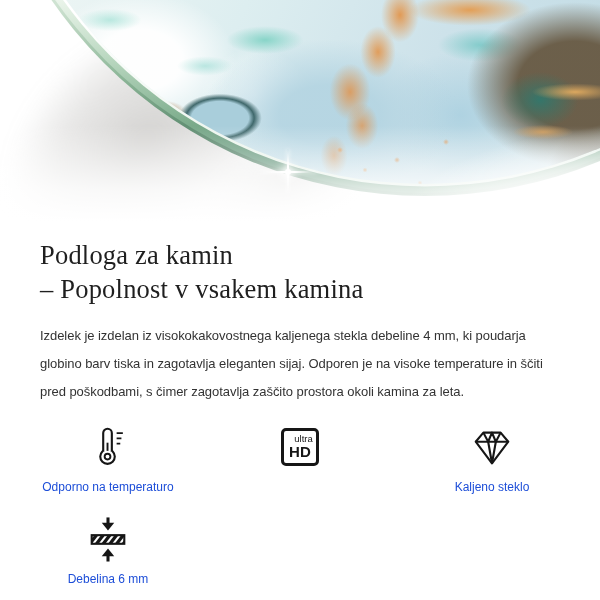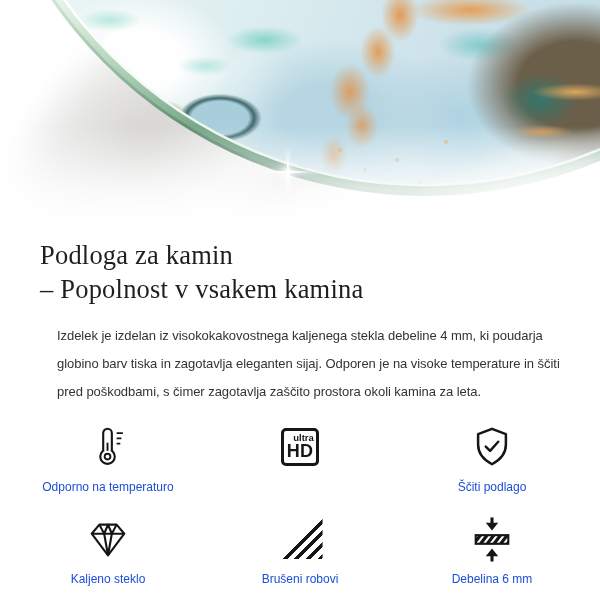--- a/index.html
+++ b/index.html
@@ -112,42 +112,42 @@
 
   
   .content{padding:0 40px;}
   h1{
     margin:5px 0 0 0;
     font-family:"Liberation Serif","DejaVu Serif",serif;
     font-weight:400;font-size:26.5px;line-height:1.3;
     color:var(--text_primary,#1f1f1f);letter-spacing:.2px;
   }
   .desc{
-    margin:15px 0 0 17px;width:522px;
+    margin:15px 0 0 0;width:522px;
     font-size:13px;line-height:28px;letter-spacing:-0.05px;
     color:var(--text_body,#333);
   }
 
   
   .features{
     display:grid;grid-template-columns:repeat(3,1fr);
     margin:18px 12px 0 12px;row-gap:22px;
   }
   .feature{display:flex;flex-direction:column;align-items:center;}
   .icon-box{height:46px;display:flex;align-items:center;justify-content:center;}
   .feature .label{margin-top:10px;font-size:12px;color:#1d4ed8;}
   svg{display:block;}
 
   .hd-box{
     width:38px;height:38px;border:3px solid var(--icon_ink,#161616);border-radius:5px;
     display:flex;flex-direction:column;align-items:center;justify-content:center;
     color:var(--icon_ink,#161616);
   }
-  .hd-ultra{font-size:9.5px;font-weight:700;line-height:1;margin-left:7px;}
-  .hd-hd{font-size:18px;font-weight:800;line-height:1.05;letter-spacing:.2px;}
+  .hd-ultra{font-size:9.5px;font-weight:400;line-height:1;margin-left:7px;}
+  .hd-hd{font-size:15px;font-weight:800;line-height:1.05;letter-spacing:.2px;}
 
   .tri{
     width:46px;height:41px;
     background:repeating-linear-gradient(135deg,var(--icon_ink,#161616) 0 3.4px,transparent 3.4px 8.2px);
     clip-path:polygon(1% 99%,99% 1%,99% 99%);
   }
 </style>
 </head>
 <body>
 
@@ -191,48 +191,33 @@
 
     <div class="feature">
       <div class="icon-box">
         <div class="hd-box">
           <span class="hd-ultra">ultra</span>
           <span class="hd-hd">HD</span>
         </div>
       </div>
     </div>
 
-    <div class="feature">
-      <div class="icon-box">
-        <svg width="46" height="46" viewBox="0 0 48 48" fill="none">
-          <path d="M24 5 L38.5 10.5 V21.5 C38.5 30.5 32.5 37.6 24 42 C15.5 37.6 9.5 30.5 9.5 21.5 V10.5 Z" stroke="#161616" stroke-width="2.6" stroke-linejoin="round"></path>
-          <path d="M17.5 23.5 L22 28 L30.5 18.5" stroke="#161616" stroke-width="2.6" stroke-linecap="round" stroke-linejoin="round"></path>
-        </svg>
-      </div>
-      <div class="label">Ščiti podlago</div>
-    </div>
 
     <div class="feature">
       <div class="icon-box">
         <svg width="46" height="46" viewBox="0 0 48 48" fill="none" stroke="#161616" stroke-width="2.2" stroke-linejoin="round">
           <path d="M15 9 H33 L41 18.5 L24 41 L7 18.5 Z"></path>
           <path d="M7 18.5 H41"></path>
           <path d="M15 9 L20 18.5 L24 9 L28 18.5 L33 9"></path>
           <path d="M20 18.5 L24 41 M28 18.5 L24 41"></path>
         </svg>
       </div>
       <div class="label">Kaljeno steklo</div>
     </div>
 
-    <div class="feature">
-      <div class="icon-box">
-        <div class="tri"></div>
-      </div>
-      <div class="label">Brušeni robovi</div>
-    </div>
 
     <div class="feature">
       <div class="icon-box">
         <svg width="46" height="46" viewBox="0 0 48 48" fill="none">
           <line x1="24" y1="1.5" x2="24" y2="8" stroke="#161616" stroke-width="3.2"></line>
           <polygon points="17.5,7 30.5,7 24,15" fill="#161616"></polygon>
           <clipPath id="barclip">
               <rect x="7" y="20" width="34" height="9"></rect>
             </clipPath>
           <g clip-path="url(#barclip)" stroke="#161616" stroke-width="3.4">

